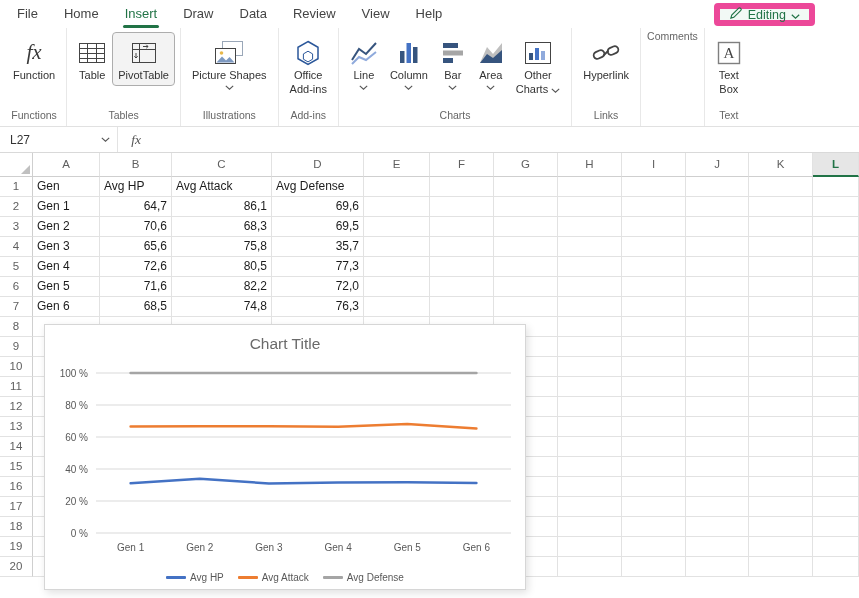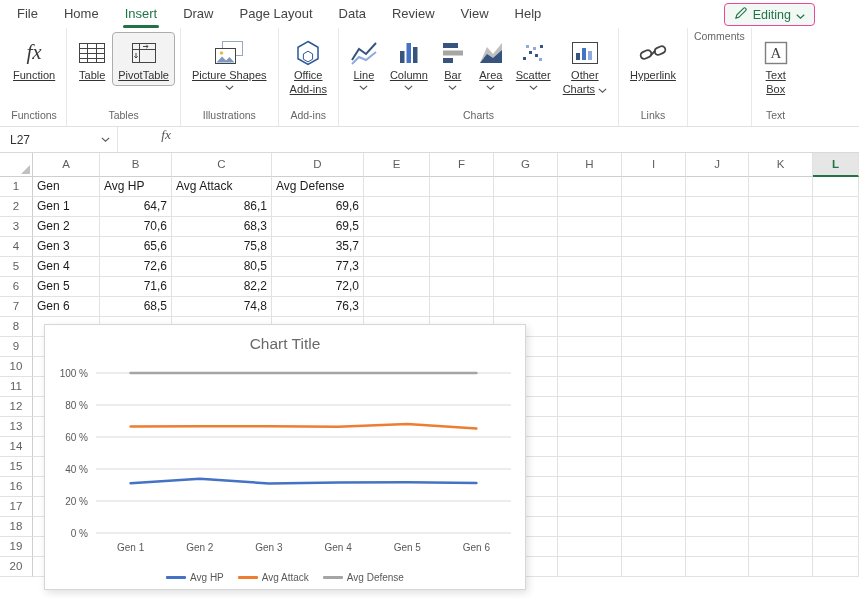--- a/index.html
+++ b/index.html
@@ -6,38 +6,38 @@
   html,body { background:#fff; }
   body { font-family:"Liberation Sans", sans-serif; color:#222; }
   #app { position:relative; width:859px; height:598px; overflow:hidden; background:#fff; }
 
   
   .menubar { position:relative; height:28px; display:flex; align-items:center; padding-left:4px; background:#fff; }
   .mtabs { display:flex; height:100%; }
   .mtab { position:relative; padding:0 13px; font-size:13px; color:#444; line-height:28px; cursor:pointer; white-space:nowrap; }
   .mtab.active { color:#217346; }
   .mtab.active::after { content:''; position:absolute; left:11px; right:11px; bottom:0; height:3px; background:#217346; border-radius:2px; }
-  .editing-btn { position:absolute; right:44px; top:3px; height:23px; display:flex; align-items:center; gap:5px; padding:0 9px; border:1px solid #ec4899; border-radius:4px; background:#f2f9f5; color:#217346; font-size:12.5px; cursor:pointer; }
+  .editing-btn { position:absolute; right:44px; top:3px; height:23px; display:flex; align-items:center; gap:5px; padding:0 9px; border:6px solid #ec4899; border-radius:4px; background:#f2f9f5; color:#217346; font-size:12.5px; cursor:pointer; }
 
   
   .ribbon { height:99px; display:flex; align-items:stretch; border-bottom:1px solid #e1e1e1; background:#fff; padding-left:2px; }
   .rgroup { display:flex; flex-direction:column; padding:0 6px; }
   .rgroup + .rgroup { border-left:1px solid #e8e8e8; }
   .rbtns { flex:1; display:flex; align-items:flex-start; justify-content:center; gap:2px; padding-top:5px; }
   .rbtn { display:flex; flex-direction:column; align-items:center; padding:3px 5px 2px; border-radius:3px; cursor:pointer; min-width:36px; }
   .rbtn.selected { background:#f3f3f3; outline:1px solid #adadad; }
   .ric { height:33px; display:flex; align-items:center; justify-content:center; }
-  .rlbl { font-size:11px; color:#333; text-align:center; line-height:1.25;text-decoration:underline; }
+  .rlbl { font-size:11px; color:#333; text-align:center; line-height:1.25; }
   .chev { margin-top:2px; line-height:0; }
   .chev-inline { margin-left:3px; }
   .rname { font-size:10.5px; color:#666; text-align:center; padding:2px 0 5px; white-space:nowrap; }
   .fx-glyph { font-family:"Liberation Serif", serif; font-style:italic; font-size:21px; color:#3a3a3a; }
 
   
-  .fbar { height:26px; display:flex; border-bottom:1px solid #d9d9d9; background:#fff;gap:30px; }
+  .fbar { height:26px; display:flex; align-items:center; border-bottom:1px solid #d9d9d9; background:#fff; }
   .namebox { position:relative; width:118px; height:100%; display:flex; align-items:center; padding-left:10px; font-size:12px; color:#333; border-right:1px solid #e3e3e3; cursor:pointer; }
   .nb-chev { position:absolute; right:7px; top:10px; line-height:0; }
   .fxbtn { width:36px; text-align:center; font-family:"Liberation Serif", serif; font-style:italic; font-size:13.5px; color:#555; cursor:pointer; }
   .finput { flex:1; height:100%; font-size:12px; line-height:26px; padding-left:6px; color:#222; }
 
   
   .gridwrap { position:absolute; left:0; top:153px; width:859px; height:445px; overflow:hidden; background:#fff; }
   .ghead { display:flex; height:24px; }
   .gcorner { position:relative; width:33px; border-right:1px solid #cfcfcf; border-bottom:1px solid #cfcfcf; background:#fff; }
   .gcorner::after { content:''; position:absolute; right:2px; bottom:2px; border-left:9px solid transparent; border-bottom:9px solid #c0c0c0; }
@@ -60,21 +60,20 @@
 <body>
 
 <div id="app">
 
   <div class="menubar">
     <div class="mtabs">
         <div class="mtab">File</div>
         <div class="mtab">Home</div>
         <div class="mtab active">Insert</div>
         <div class="mtab">Draw</div>
-        <div class="mtab">Page Layout</div>
         <div class="mtab">Data</div>
         <div class="mtab">Review</div>
         <div class="mtab">View</div>
         <div class="mtab">Help</div>
       </div>
     <div class="editing-btn">
       <span class="ed-pencil"><svg width="14" height="14" viewBox="0 0 15 15">
             <path d="M2 13l.9-3.2L10.4 2.3a1.3 1.3 0 0 1 1.8 0l.5.5a1.3 1.3 0 0 1 0 1.8L5.2 12.1z" fill="none" stroke="#217346" stroke-width="1.2"></path>
           </svg></span>
       <span>Editing</span>
@@ -199,41 +198,20 @@
               </svg></div>
           </div>
           <div class="rbtn">
             <div class="ric">
               <svg width="26" height="26" viewBox="0 0 26 26">
                 <path d="M2 23L9 7l6 7 9-11v20z" fill="#bfbfbf"></path>
                 <path d="M2 23l7-9 6 4 9-8v13z" fill="#36547e"></path>
               </svg>
             </div>
             <div class="rlbl"><span>Area</span></div>
-            <div class="chev"><svg width="9" height="5" viewBox="0 0 9 5">
-                <polyline points="0.8,0.8 4.5,4.2 8.2,0.8" fill="none" stroke="#555" stroke-width="1.1"></polyline>
-              </svg></div>
-          </div>
-          <div class="rbtn">
-            <div class="ric">
-              <svg width="26" height="26" viewBox="0 0 26 26">
-                <g fill="#36547e">
-                  <rect x="3" y="17" width="3" height="3"></rect>
-                  <rect x="9" y="11" width="3" height="3"></rect>
-                  <rect x="15" y="14" width="3" height="3"></rect>
-                  <rect x="20" y="5" width="3" height="3"></rect>
-                </g>
-                <g fill="#8faadc">
-                  <rect x="6" y="5" width="3" height="3"></rect>
-                  <rect x="13" y="7" width="3" height="3"></rect>
-                  <rect x="19" y="18" width="3" height="3"></rect>
-                </g>
-              </svg>
-            </div>
-            <div class="rlbl"><span>Scatter</span></div>
             <div class="chev"><svg width="9" height="5" viewBox="0 0 9 5">
                 <polyline points="0.8,0.8 4.5,4.2 8.2,0.8" fill="none" stroke="#555" stroke-width="1.1"></polyline>
               </svg></div>
           </div>
           <div class="rbtn">
             <div class="ric">
               <svg width="28" height="26" viewBox="0 0 28 26">
                 <rect x="1.5" y="2.5" width="25" height="21" fill="none" stroke="#444"></rect>
                 <rect x="5" y="13" width="4" height="7" fill="#36547e"></rect>
                 <rect x="11" y="8" width="4" height="12" fill="#4472c4"></rect>

